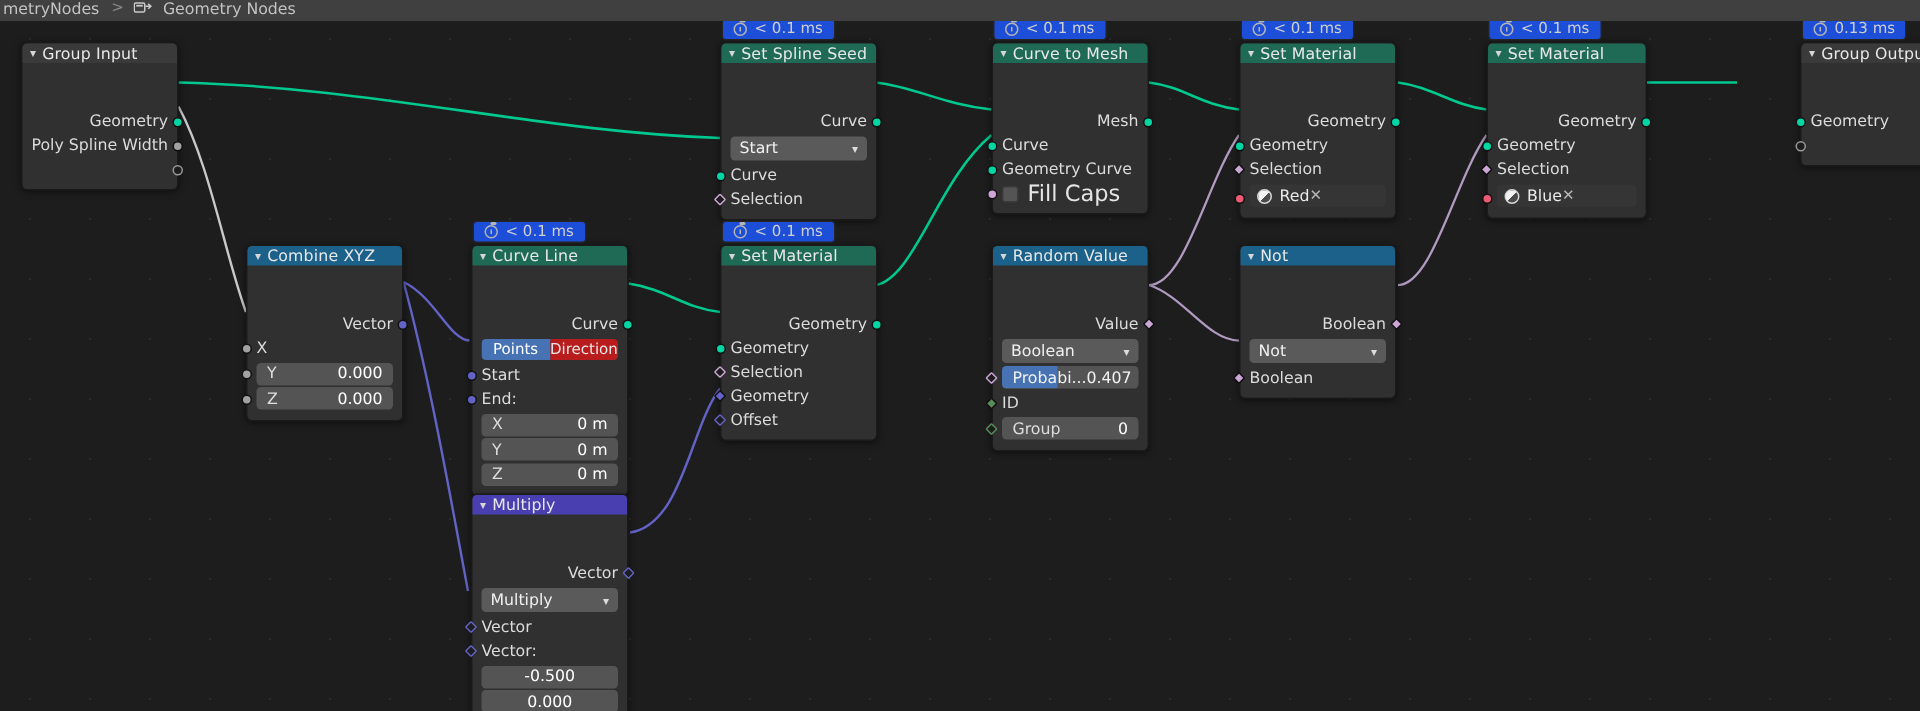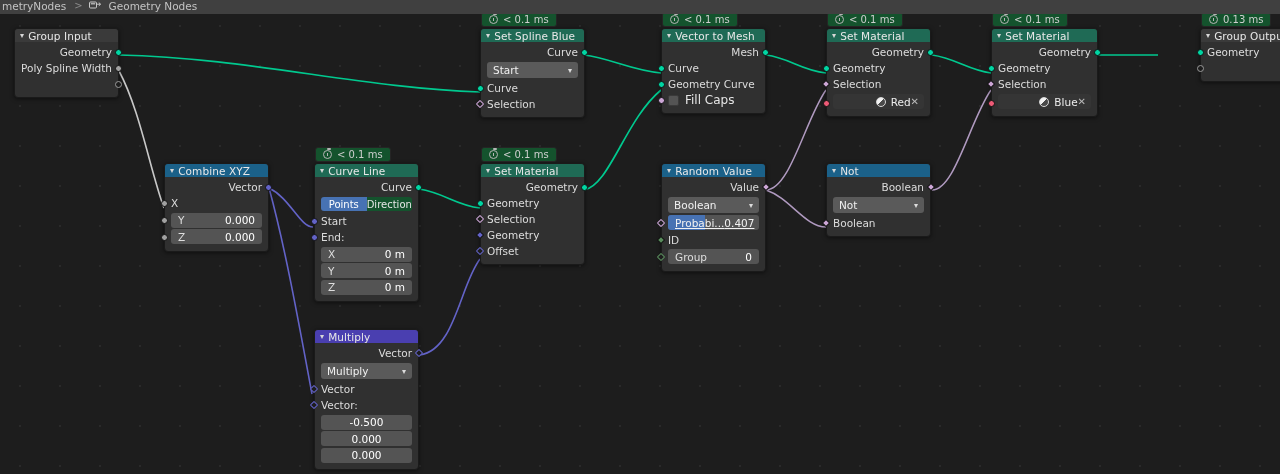--- a/index.html
+++ b/index.html
@@ -54,21 +54,21 @@
     padding-left:5px;
     font-size:10.5px;
     color:#e8e8e8;
     letter-spacing:.1px;
   }
   .hdr .chev { margin-right:4px; font-size:8px; color:#d7d7d7; line-height:1;}
   .hdr-geo  { background:#1f6a55; }
   .hdr-blue { background:#1b6189; }
   .hdr-vec  { background:#4a3fb0; }
   .hdr-grp  { background:#3a3a3a; }
-  .node .body { padding:2px 0 5px 0; }
+  .node .body { padding:2px 0 5px 0;margin-top:29px; }
 
   .row {
     position:relative;
     height:16px;
     display:flex; align-items:center;
     padding:0 6px;
     font-size:10.5px;
     color:#dcdcdc;
     white-space:nowrap;
   }
@@ -102,50 +102,50 @@
   .field.centered { justify-content:center;align-items:center; }
   .dropdown {
     margin:2px 6px; height:16px; border-radius:3px; background:#5a5a5a;
     display:flex; align-items:center; justify-content:space-between;
     padding:0 6px; font-size:10.5px; color:#f0f0f0;
   }
   .dropdown .caret { font-size:8px; color:#dcdcdc; }
   .toggle-group { display:flex; margin:2px 6px; height:14px; border-radius:3px; overflow:hidden;}
   .toggle-group > div {
     flex:1; display:flex; align-items:center; justify-content:center;
-    font-size:10px; background:#14532d; color:#e6e6e6;
+    font-size:10px; background:#b91c1c; color:#e6e6e6;
   }
   .toggle-group > div.active { background:#4772b3; color:#fff; }
   .slider {
     margin:1.5px 6px; height:15px; border-radius:3px; background:#545454;
     position:relative; display:flex; align-items:center; justify-content:space-between;
     padding:0 7px; font-size:10.5px; overflow:hidden;
   }
   .slider .fill { position:absolute; left:0; top:0; bottom:0; background:#4772b3; }
-  .slider .lbl, .slider .val { position:relative; z-index:2; color:#f2f2f2;text-decoration:underline; }
+  .slider .lbl, .slider .val { position:relative; z-index:2; color:#f2f2f2; }
   .matfield {
     margin:2px 6px; height:15px; border-radius:3px; background:#353535;
     display:flex; align-items:center; padding:0 5px; font-size:10.5px; color:#ececec;
-    justify-content:flex-end;
+    justify-content:flex-start;
   }
   .matfield .left { display:flex; align-items:center; gap:5px;}
   .matfield .x { color:#b9b9b9; font-size:10px; }
   .matball {
     width:10px;height:10px;border-radius:50%;
     background:linear-gradient(135deg,#f2f2f2 0 50%, #4a4a4a 50% 100%);
     border:1px solid #d8d8d8;
     display:inline-block;
   }
-  .checkrow { display:flex; align-items:center; gap:6px; padding:0 6px; height:16px; font-size:12px; position:relative;}
+  .checkrow { display:flex; align-items:center; gap:6px; padding:0 6px; height:16px; font-size:15px; position:relative;}
   .checkbox { width:11px;height:11px;border-radius:2px;background:#545454;border:1px solid #3a3a3a;}
 
   
   .badge {
     position:absolute; left:0; top:-17px; height:15px;
-    background:#14532d; border-radius:3px;
+    background:#1d4ed8; border-radius:3px;
     display:flex; align-items:center; gap:5px;
     padding:0 7px; font-size:10px; color:#cfcfcf;
     border:1px solid #252525;
   }
   .clock {
     width:9px;height:9px;border:1.2px solid #b5b5b5;border-radius:50%;
     position:relative; flex:none;
   }
   .clock:after{
     content:""; position:absolute; left:3px; top:1.5px; width:1.2px;height:3.2px;background:#b5b5b5;
@@ -333,21 +333,21 @@
   </div>
 </div>
 
 <div class="node" id="n-set-spline-type" style="left:480px;top:28px;width:105px;">
   <div class="badge">
     <span class="clock"></span>
     <span>&lt; 0.1 ms</span>
   </div>
   <div class="hdr hdr-geo">
     <span class="chev">▾</span>
-    <span>Set Spline Blue</span>
+    <span>Set Spline Seed</span>
   </div>
   <div class="body">
     <div class="row out">
       <span class="sock right s-geo"></span>
       <span>Curve</span>
     </div>
     <div class="dropdown">
       <span>Start</span>
       <span class="caret">▾</span>
     </div>
@@ -395,21 +395,21 @@
   </div>
 </div>
 
 <div class="node" id="n-curve-to-mesh" style="left:661px;top:28px;width:105px;">
   <div class="badge">
     <span class="clock"></span>
     <span>&lt; 0.1 ms</span>
   </div>
   <div class="hdr hdr-geo">
     <span class="chev">▾</span>
-    <span>Vector to Mesh</span>
+    <span>Curve to Mesh</span>
   </div>
   <div class="body">
     <div class="row out">
       <span class="sock right s-geo"></span>
       <span>Mesh</span>
     </div>
     <div class="row">
       <span class="sock left s-geo"></span>
       <span>Curve</span>
     </div>

